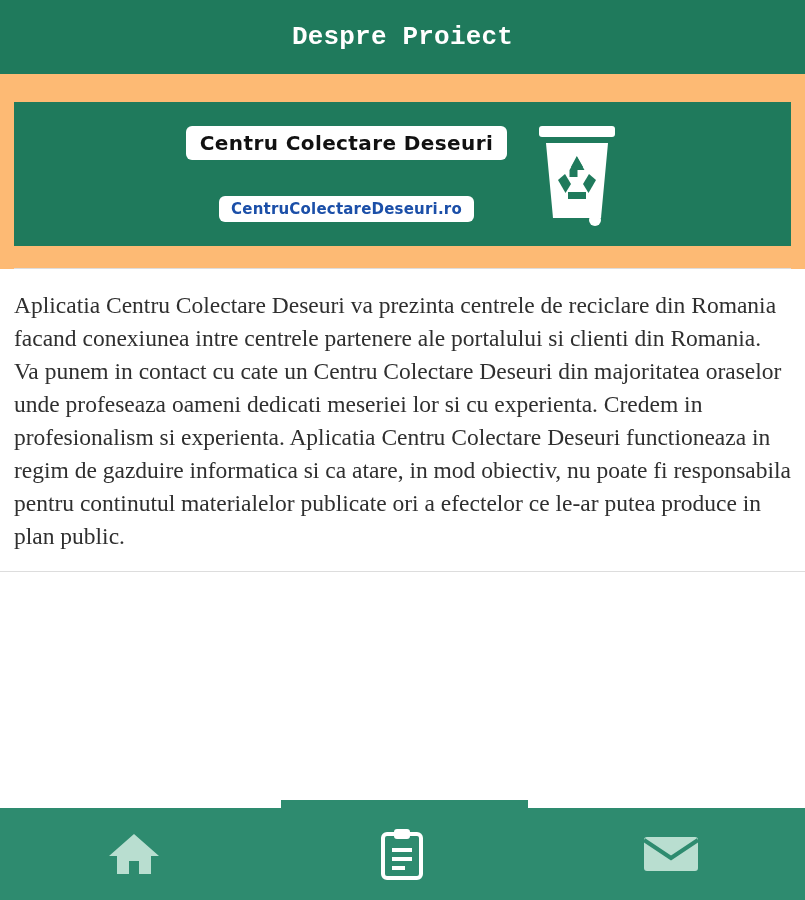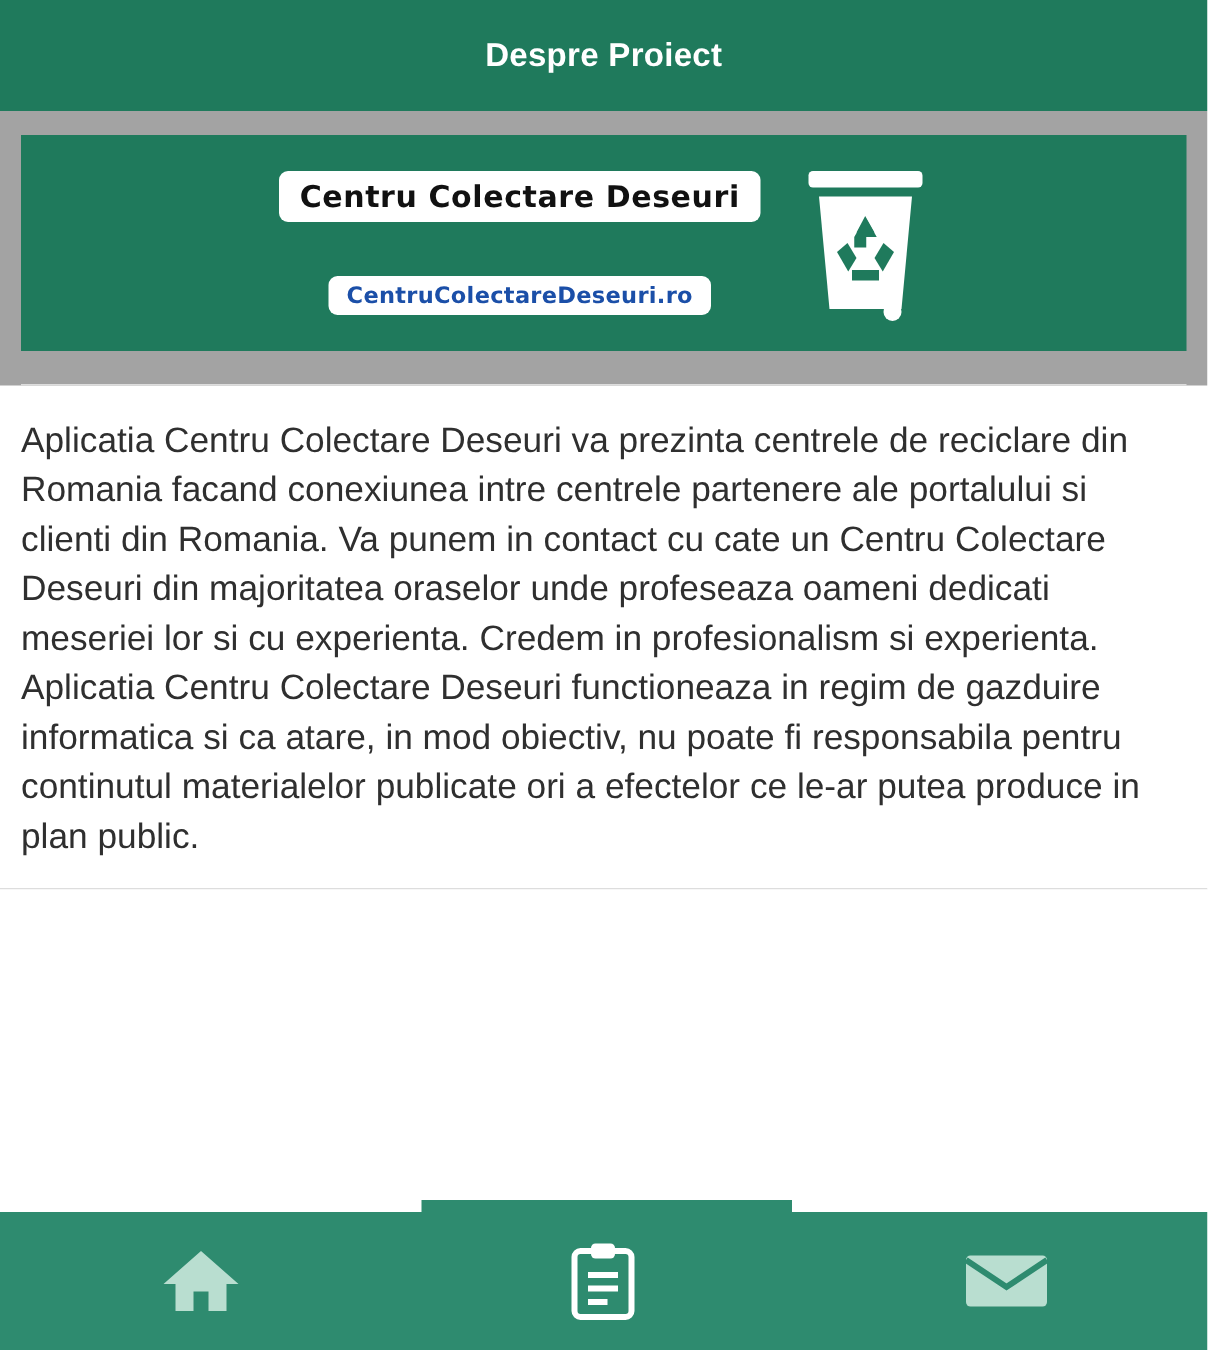--- a/index.html
+++ b/index.html
@@ -23,29 +23,30 @@
   .header {
     height: 74px;
     background: #1f7a5c;
     display: flex;
     align-items: center;
     justify-content: center;
     flex: 0 0 auto;
   }
   .header-title {
     color: #ffffff;
-    font-size: 22px;
+    font-size: 26px;
     font-weight: bold;
     letter-spacing: 0.2px;
+    font-family: Liberation Mono, monospace;
   }
 
   
   .banner-wrap {
-    padding: 16px 14px 0 14px;
-    background: #a3a3a3;
+    padding: 28px 14px 0 14px;
+    background: #fdba74;
     flex: 0 0 auto;
   }
   .banner {
     height: 144px;
     background: #1f7a5c;
     display: flex;
     align-items: center;
     justify-content: center;
     gap: 28px;
   }
@@ -84,20 +85,21 @@
     height: 1px;
     background: #dddddd;
     margin: 22px 0 0 0;
     flex: 0 0 auto;
   }
 
   
   .content {
     padding: 20px 14px 18px 14px;
     flex: 0 0 auto;
+    font-family: Liberation Serif, serif;
   }
   .content p {
     font-size: 23.5px;
     line-height: 33px;
     color: #2f2f2f;
     text-align: left;
   }
 
   .spacer { flex: 1 1 auto; background: #ffffff; }
 

